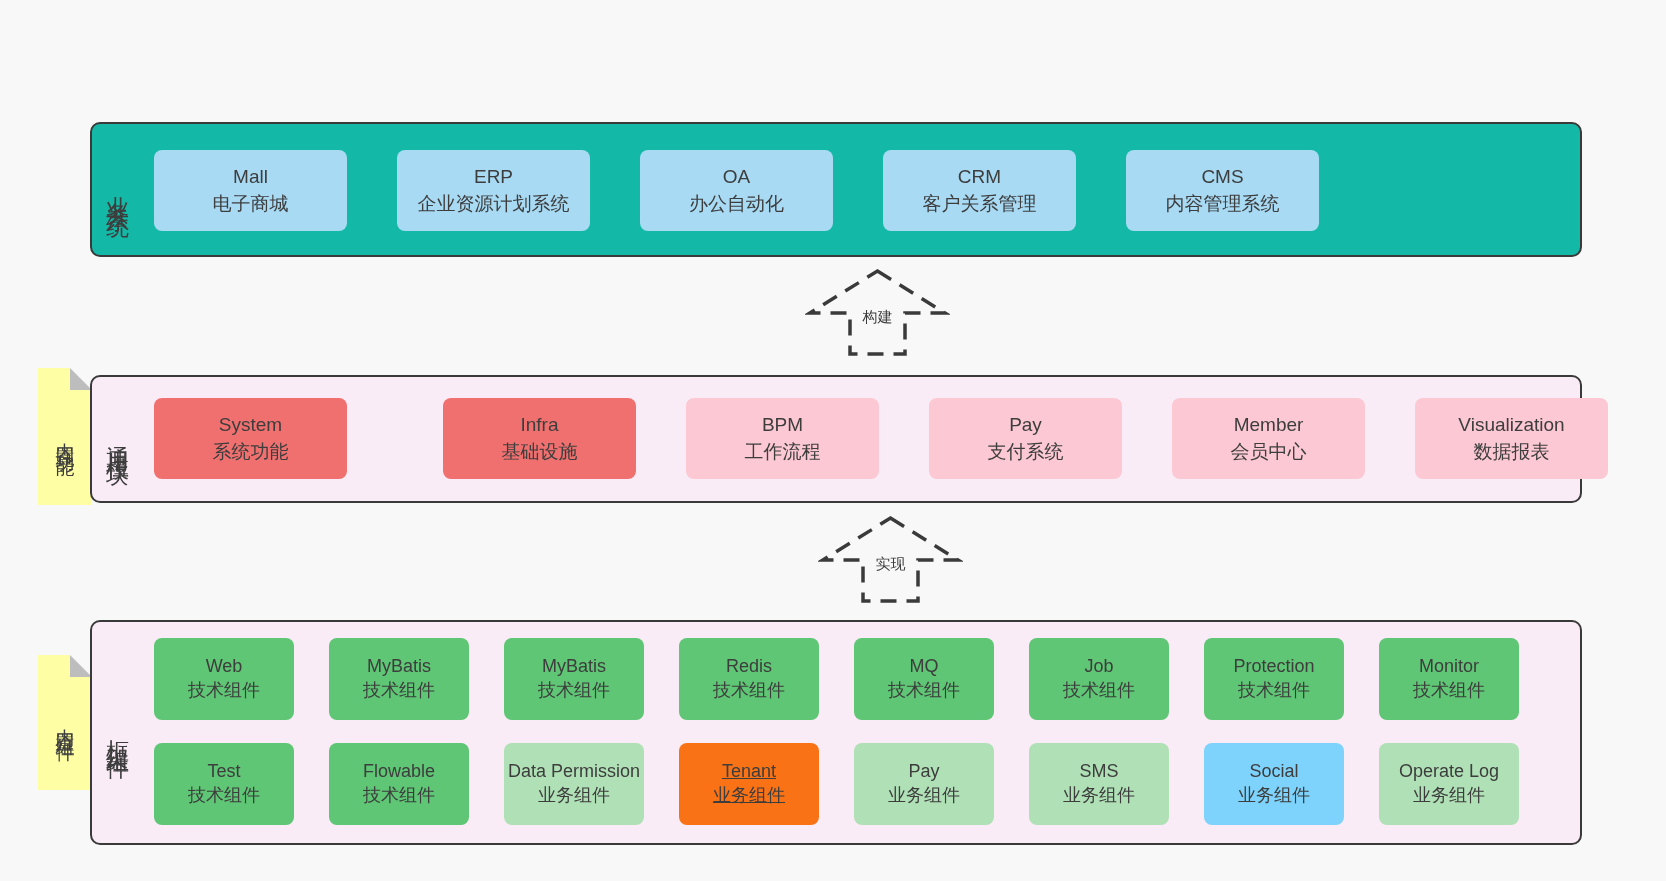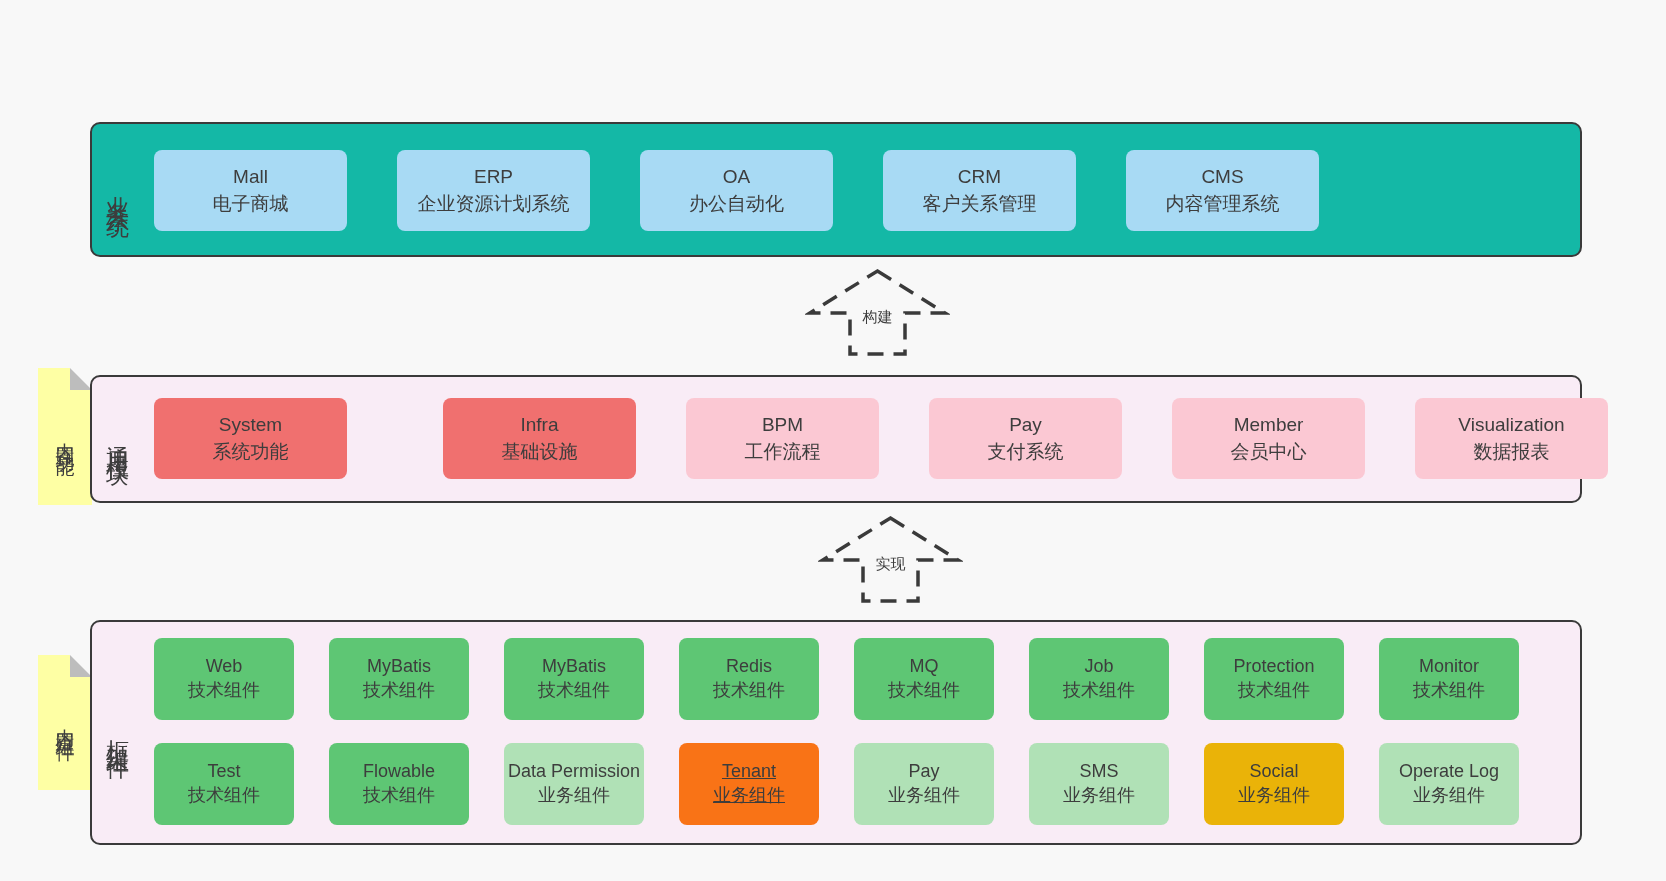--- a/index.html
+++ b/index.html
@@ -186,21 +186,21 @@
             <div class="box-desc">业务组件</div>
           </div>
           <div class="box" style="background: rgb(176, 225, 182);">
             <div class="box-name">Pay</div>
             <div class="box-desc">业务组件</div>
           </div>
           <div class="box" style="background: rgb(176, 225, 182);">
             <div class="box-name">SMS</div>
             <div class="box-desc">业务组件</div>
           </div>
-          <div class="box" style="background: #eab308;">
+          <div class="box" style="background: #7dd3fc;">
             <div class="box-name">Social</div>
             <div class="box-desc">业务组件</div>
           </div>
           <div class="box" style="background: rgb(176, 225, 182);">
             <div class="box-name">Operate Log</div>
             <div class="box-desc">业务组件</div>
           </div>
         </div>
       </div>
   </section>

